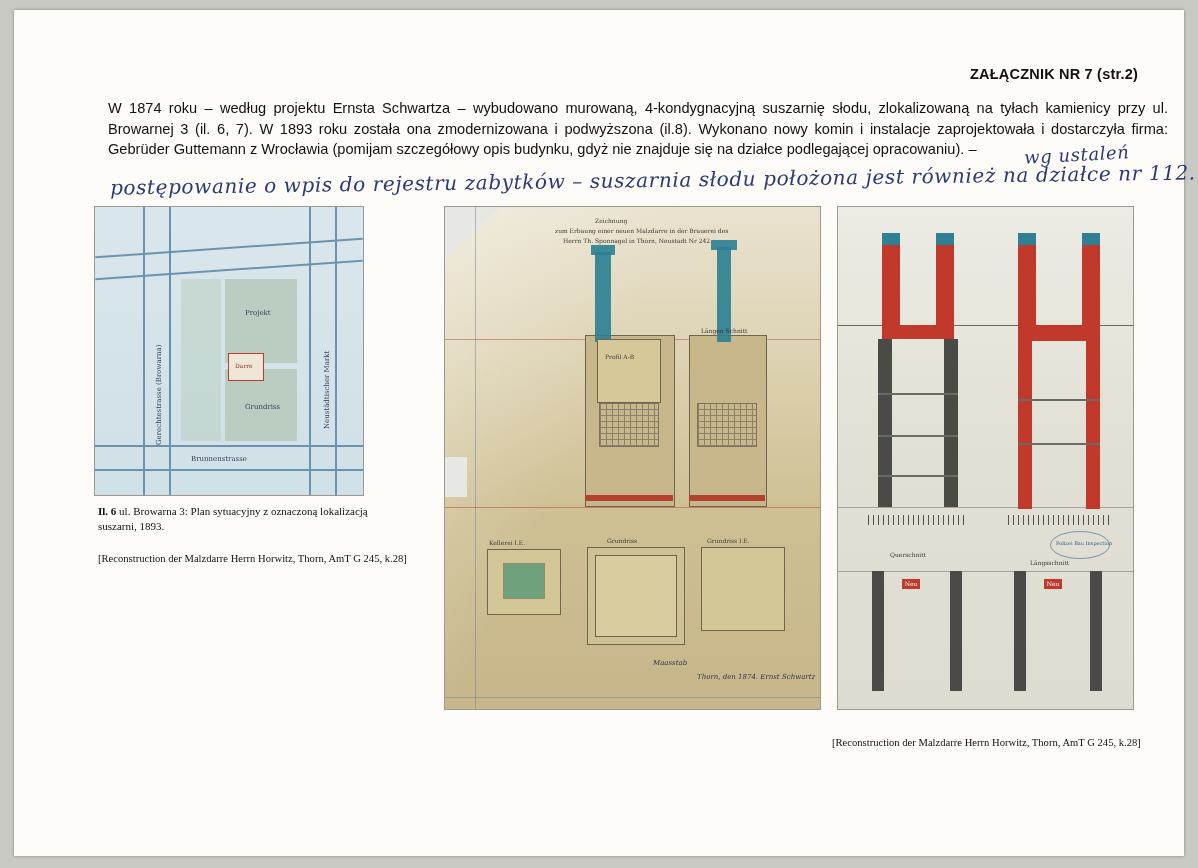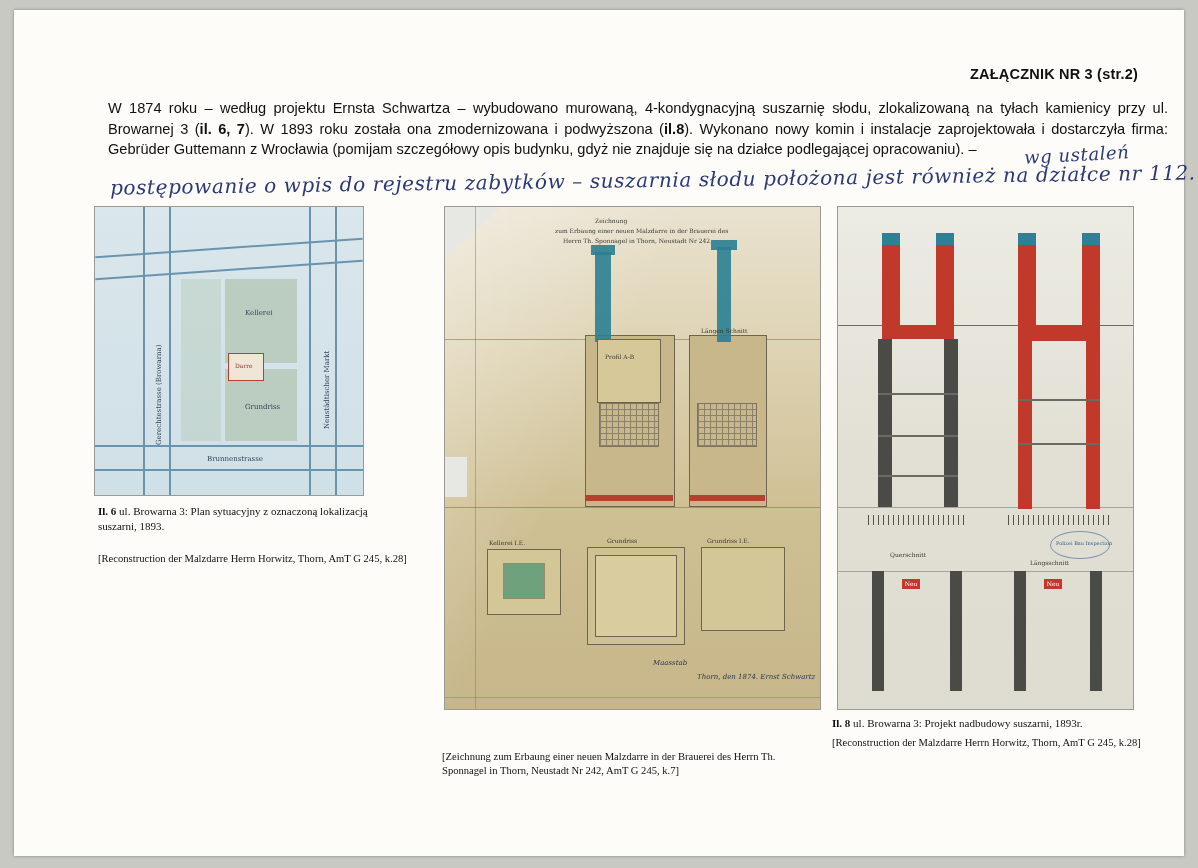--- a/index.html
+++ b/index.html
@@ -38,21 +38,21 @@
   .body-text {
     position: absolute;
     left: 94px;
     top: 88px;
     width: 1060px;
     font-size: 14.6px;
     line-height: 1.42;
     color: #111;
     text-align: justify;
   }
-  .body-text b { font-weight: bold; }
+  .body-text b { font-weight: normal; }
 
   .handwriting {
     position: absolute;
     color: #1a2a6b;
     font-family: "DejaVu Serif", serif;
     font-style: italic;
     font-size: 19px;
     letter-spacing: 0.6px;
     white-space: nowrap;
     transform: rotate(-1.1deg);
@@ -232,21 +232,21 @@
     text-align: center;
     line-height: 10px;
   }
 </style>
 </head>
 <body>
 
 <div class="page">
   <div class="sheet">
 
-    <div class="annex-label">ZAŁĄCZNIK NR 3 (str.2)</div>
+    <div class="annex-label">ZAŁĄCZNIK NR 7 (str.2)</div>
 
     <div class="body-text">W 1874 roku – według projektu Ernsta Schwartza – wybudowano murowaną, 4-kondygnacyjną suszarnię słodu, zlokalizowaną na tyłach kamienicy przy ul. Browarnej 3 (<b>il. 6, 7</b>). W 1893 roku została ona zmodernizowana i podwyższona (<b>il.8</b>). Wykonano nowy komin i instalacje zaprojektowała i dostarczyła firma: Gebrüder Guttemann z Wrocławia (pomijam szczegółowy opis budynku, gdyż nie znajduje się na działce podlegającej opracowaniu). –</div>
 
     <div class="handwriting hw1">wg ustaleń</div>
     <div class="handwriting hw2">postępowanie o wpis do rejestru zabytków – suszarnia słodu położona jest również na działce nr 112.</div>
 
     <div class="fig fig-6">
       <div class="plan6">
         <div class="paper"></div>
 
@@ -259,26 +259,26 @@
         <div class="p6-line" style="left:214px; top:0; width:2px; height:288px;"></div>
         <div class="p6-line" style="left:240px; top:0; width:2px; height:288px;"></div>
 
         <div class="p6-block" style="left:130px; top:72px; width:72px; height:84px;"></div>
         <div class="p6-block" style="left:130px; top:162px; width:72px; height:72px;"></div>
         <div class="p6-block" style="left:86px; top:72px; width:40px; height:162px; opacity:0.45;"></div>
 
         <div class="p6-red" style="left:133px; top:146px; width:34px; height:26px;"></div>
         <div class="p6-txt" style="left:140px; top:155px; color:#8e3626; font-size:6px;">Darre</div>
 
-        <div class="p6-txt" style="left:150px; top:102px;">Kellerei</div>
+        <div class="p6-txt" style="left:150px; top:102px;">Projekt</div>
         <div class="p6-txt" style="left:150px; top:196px;">Grundriss</div>
 
         <div class="p6-txt rot90" style="left:60px; top:238px;">Gerechtestrasse (Browarna)</div>
         <div class="p6-txt rot90" style="left:228px; top:222px;">Neustädtischer Markt</div>
-        <div class="p6-txt" style="left:112px; top:248px;">Brunnenstrasse</div>
+        <div class="p6-txt" style="left:96px; top:248px;">Brunnenstrasse</div>
       </div>
     </div>
 
     <div class="cap cap-title cap6">
       <b>Il. 6</b>
       <span>ul. Browarna 3: Plan sytuacyjny z oznaczoną lokalizacją suszarni, 1893.</span>
     </div>
     <div class="cap cap-src cap6src">[Reconstruction der Malzdarre Herrn Horwitz, Thorn, AmT G 245, k.28]</div>
 
     <div class="fig fig-7">
@@ -321,21 +321,20 @@
         <div class="p7-txt" style="left:162px;top:330px;">Grundriss</div>
 
         <div class="p7-wall" style="left:256px;top:340px;width:82px;height:82px;background:#d3c697;"></div>
         <div class="p7-txt" style="left:262px;top:330px;">Grundriss I.E.</div>
 
         <div class="p7-hand" style="left:208px;top:452px;">Maasstab</div>
         <div class="p7-hand" style="left:252px;top:466px;">Thorn, den 1874. Ernst Schwartz</div>
       </div>
     </div>
 
-    <div class="cap cap-src cap7src">[Zeichnung zum Erbaung einer neuen Malzdarre in der Brauerei des Herrn Th. Sponnagel in Thorn, Neustadt Nr 242, AmT G 245, k.7]</div>
 
     <div class="fig fig-8">
       <div class="plan8">
         <div class="p8-bg"></div>
 
         <div class="p8-line" style="left:0;top:118px;width:295px;height:1px;"></div>
         <div class="p8-line" style="left:0;top:300px;width:295px;height:1px;opacity:0.5;"></div>
         <div class="p8-line" style="left:0;top:364px;width:295px;height:1px;opacity:0.5;"></div>
 
         <div class="p8-red" style="left:44px;top:36px;width:18px;height:82px;"></div>
@@ -368,20 +367,16 @@
         <div class="p8-badge" style="left:206px;top:372px;width:18px;height:10px;">Neu</div>
 
         <div style="position:absolute;left:212px;top:324px;width:58px;height:26px;border:1.5px solid #2f5d8c;border-radius:50%;opacity:0.55;"></div>
         <div class="p8-txt" style="left:218px;top:333px;color:#2f5d8c;font-size:5px;">Polizei Bau Inspection</div>
 
         <div class="p8-txt" style="left:52px;top:344px;">Querschnitt</div>
         <div class="p8-txt" style="left:192px;top:352px;">Längsschnitt</div>
       </div>
     </div>
 
-    <div class="cap cap-title cap8">
-      <b>Il. 8</b>
-      <span>ul. Browarna 3: Projekt nadbudowy suszarni, 1893r.</span>
-    </div>
     <div class="cap cap-src cap8src">[Reconstruction der Malzdarre Herrn Horwitz, Thorn, AmT G 245, k.28]</div>
 
   </div>
 </div>
 
 </body></html>

